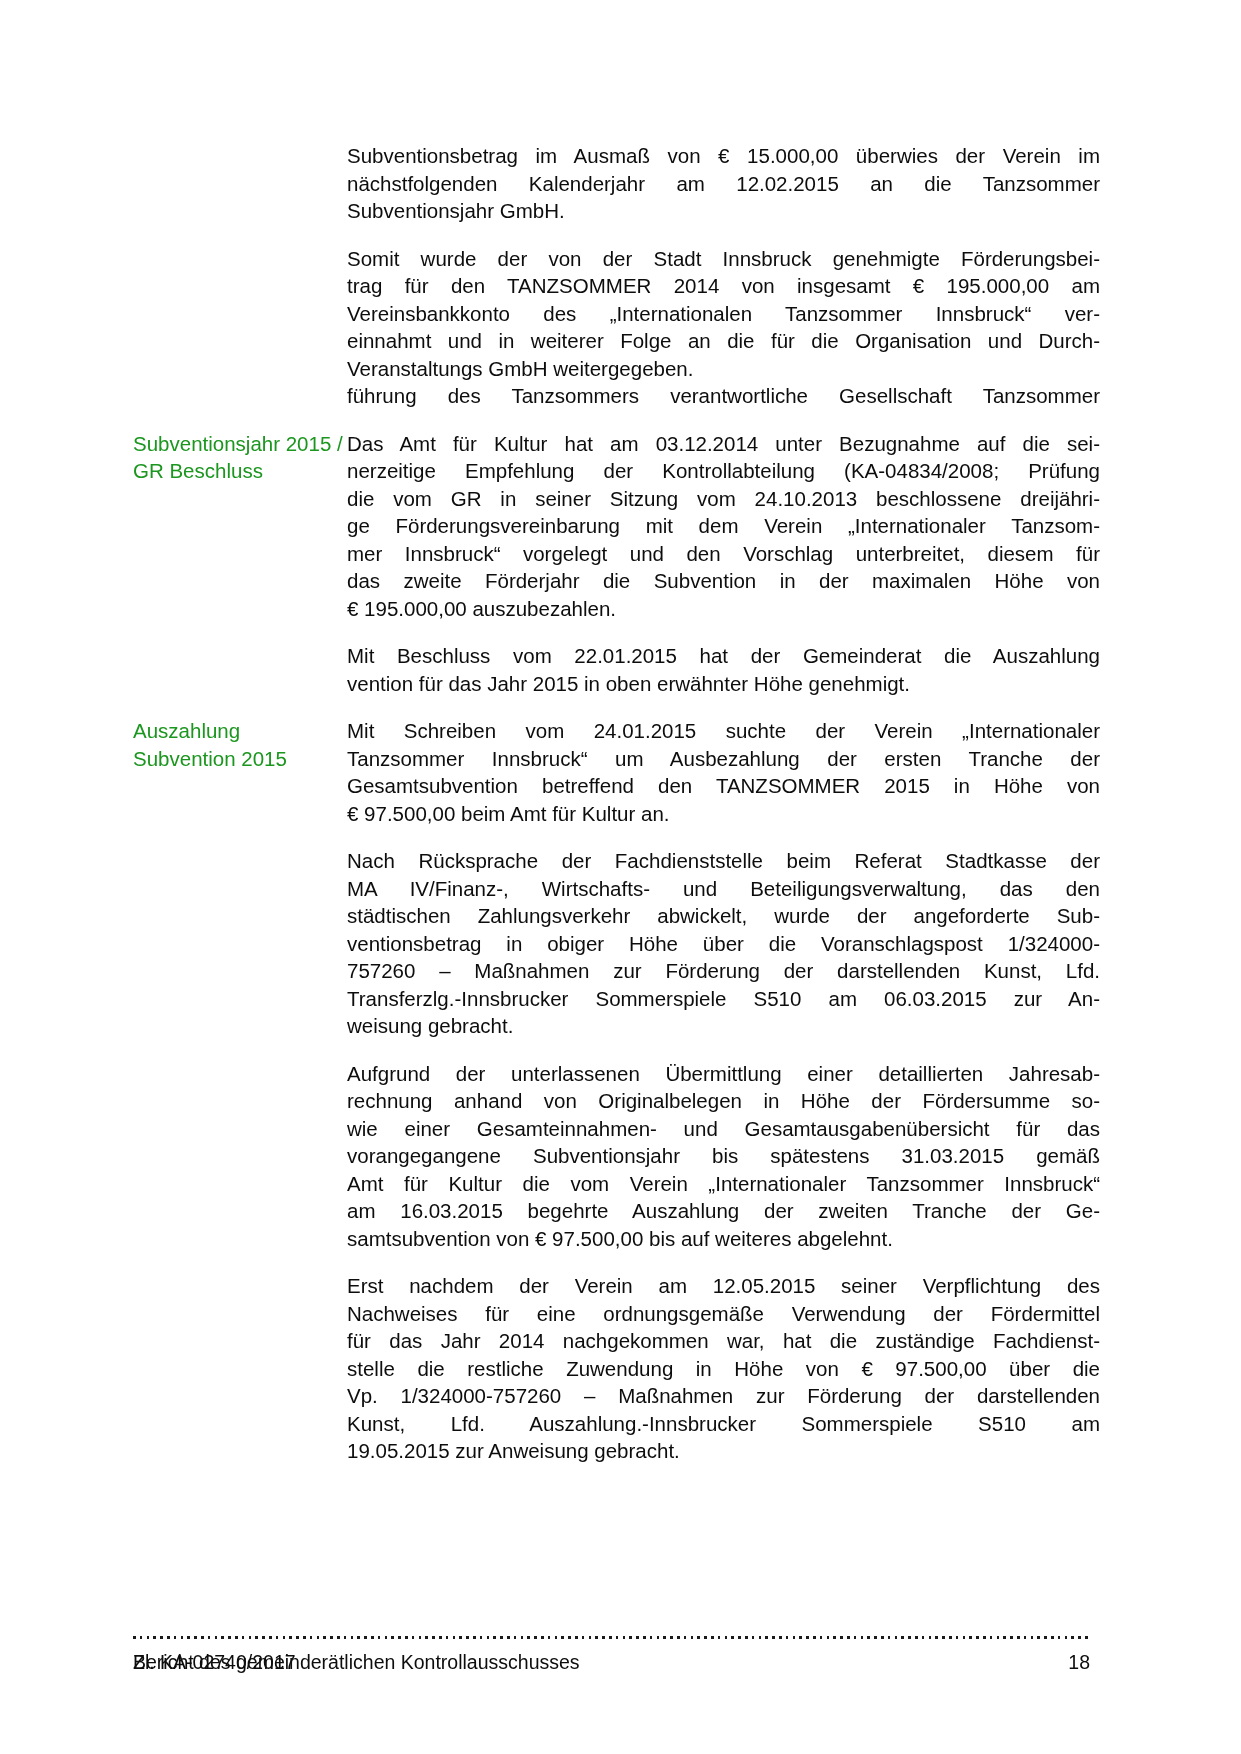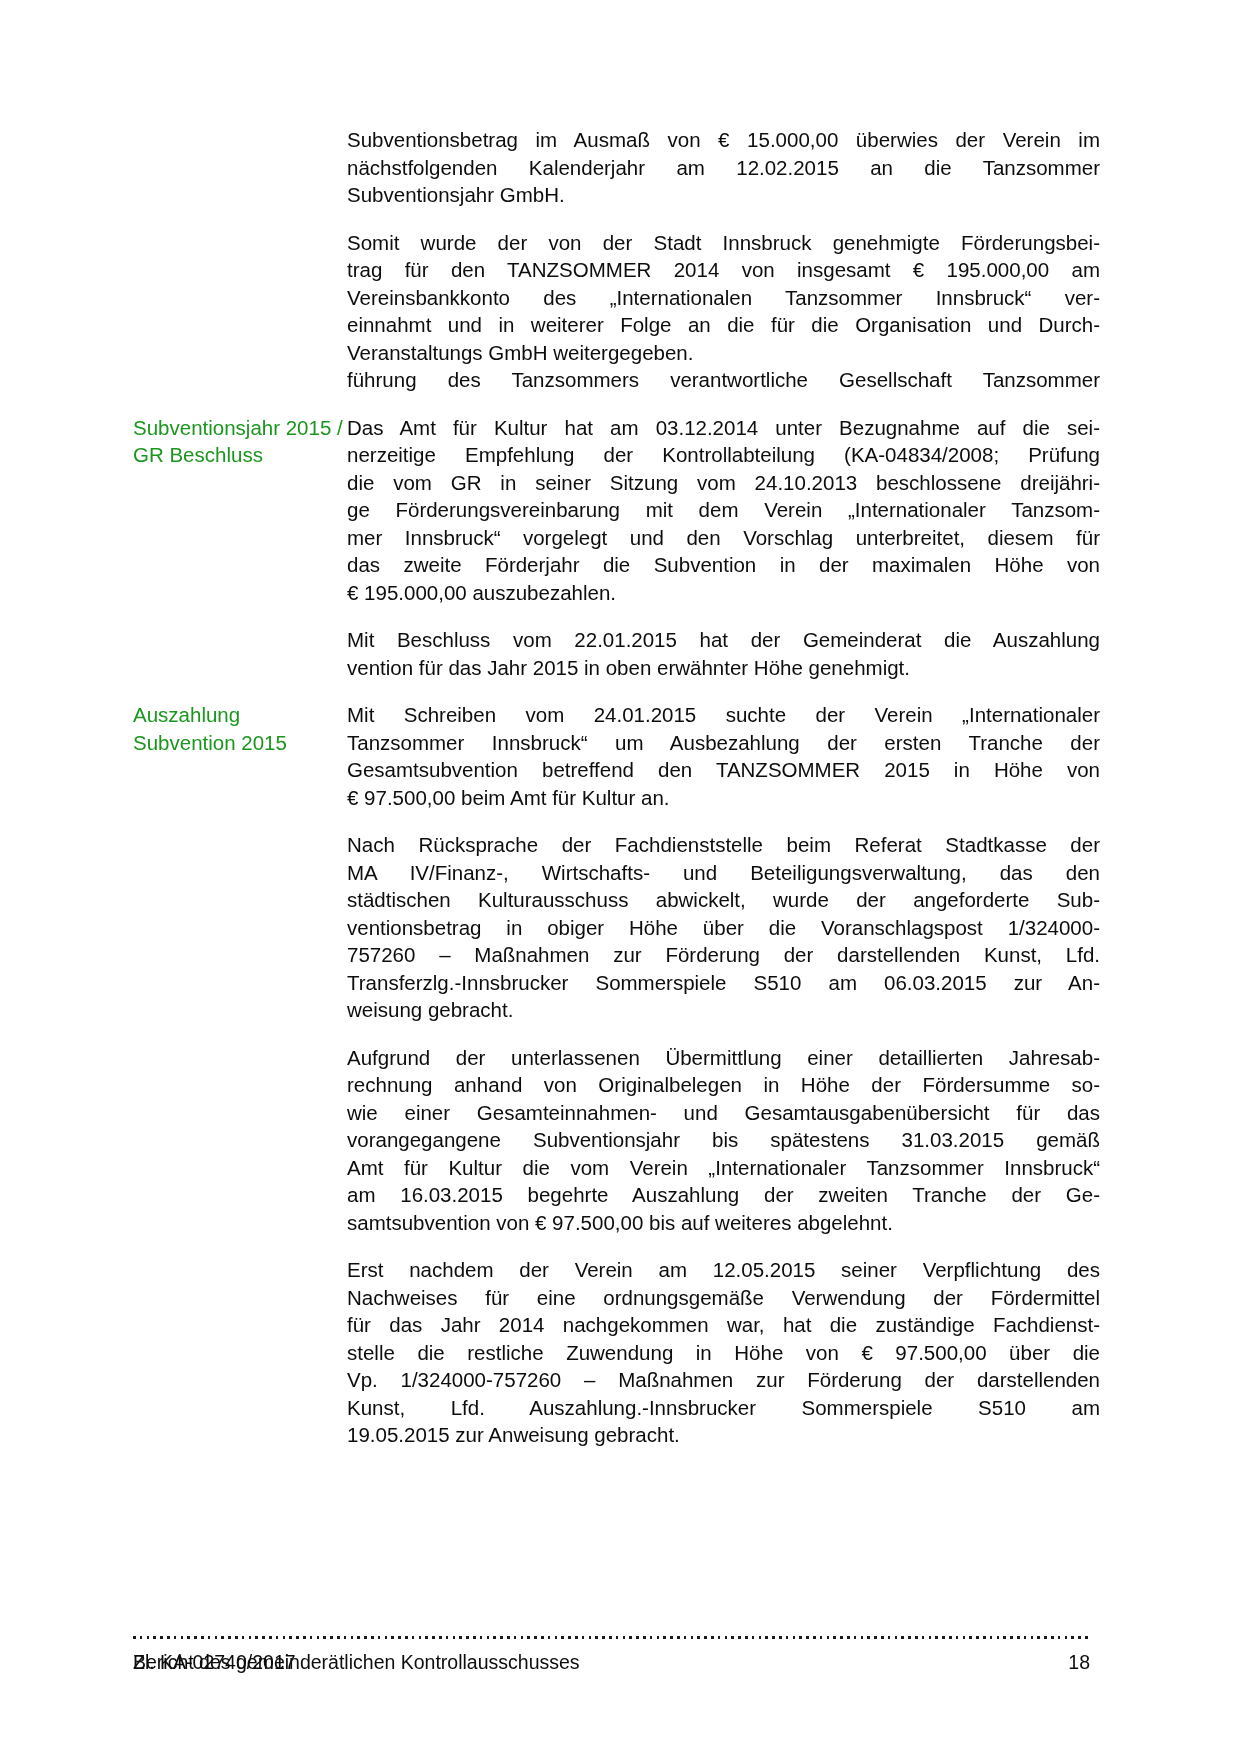--- a/index.html
+++ b/index.html
@@ -8,21 +8,21 @@
     height: 1754px;
     background: #ffffff;
     position: relative;
     font-family: "Liberation Sans", sans-serif;
     color: #0d0d0d;
     overflow: hidden;
   }
   .content {
     position: absolute;
     left: 133px;
-    top: 126px;
+    top: 142px;
     width: 967px;
   }
   .row { display: flex; margin-bottom: 20px; }
   .row.section-start { margin-top: 8px; }
   .margin-col {
     flex: 0 0 214px;
     width: 214px;
     color: #1b961e;
     font-size: 20.5px;
     line-height: 27.5px;
@@ -116,21 +116,21 @@
         <div class="line">Tanzsommer Innsbruck“ um Ausbezahlung der ersten Tranche der</div>
         <div class="line">Gesamtsubvention betreffend den TANZSOMMER 2015 in Höhe von</div>
         <div class="line last">€ 97.500,00 beim Amt für Kultur an.</div>
       </div>
     </div>
     <div class="row">
       <div class="margin-col"></div>
       <div class="text-col">
         <div class="line">Nach Rücksprache der Fachdienststelle beim Referat Stadtkasse der</div>
         <div class="line">MA IV/Finanz-, Wirtschafts- und Beteiligungsverwaltung, das den</div>
-        <div class="line">städtischen Kulturausschuss abwickelt, wurde der angeforderte Sub-</div>
+        <div class="line">städtischen Zahlungsverkehr abwickelt, wurde der angeforderte Sub-</div>
         <div class="line">ventionsbetrag in obiger Höhe über die Voranschlagspost 1/324000-</div>
         <div class="line">757260 – Maßnahmen zur Förderung der darstellenden Kunst, Lfd.</div>
         <div class="line">Transferzlg.-Innsbrucker Sommerspiele S510 am 06.03.2015 zur An-</div>
         <div class="line last">weisung gebracht.</div>
       </div>
     </div>
     <div class="row">
       <div class="margin-col"></div>
       <div class="text-col">
         <div class="line">Aufgrund der unterlassenen Übermittlung einer detaillierten Jahresab-</div>

